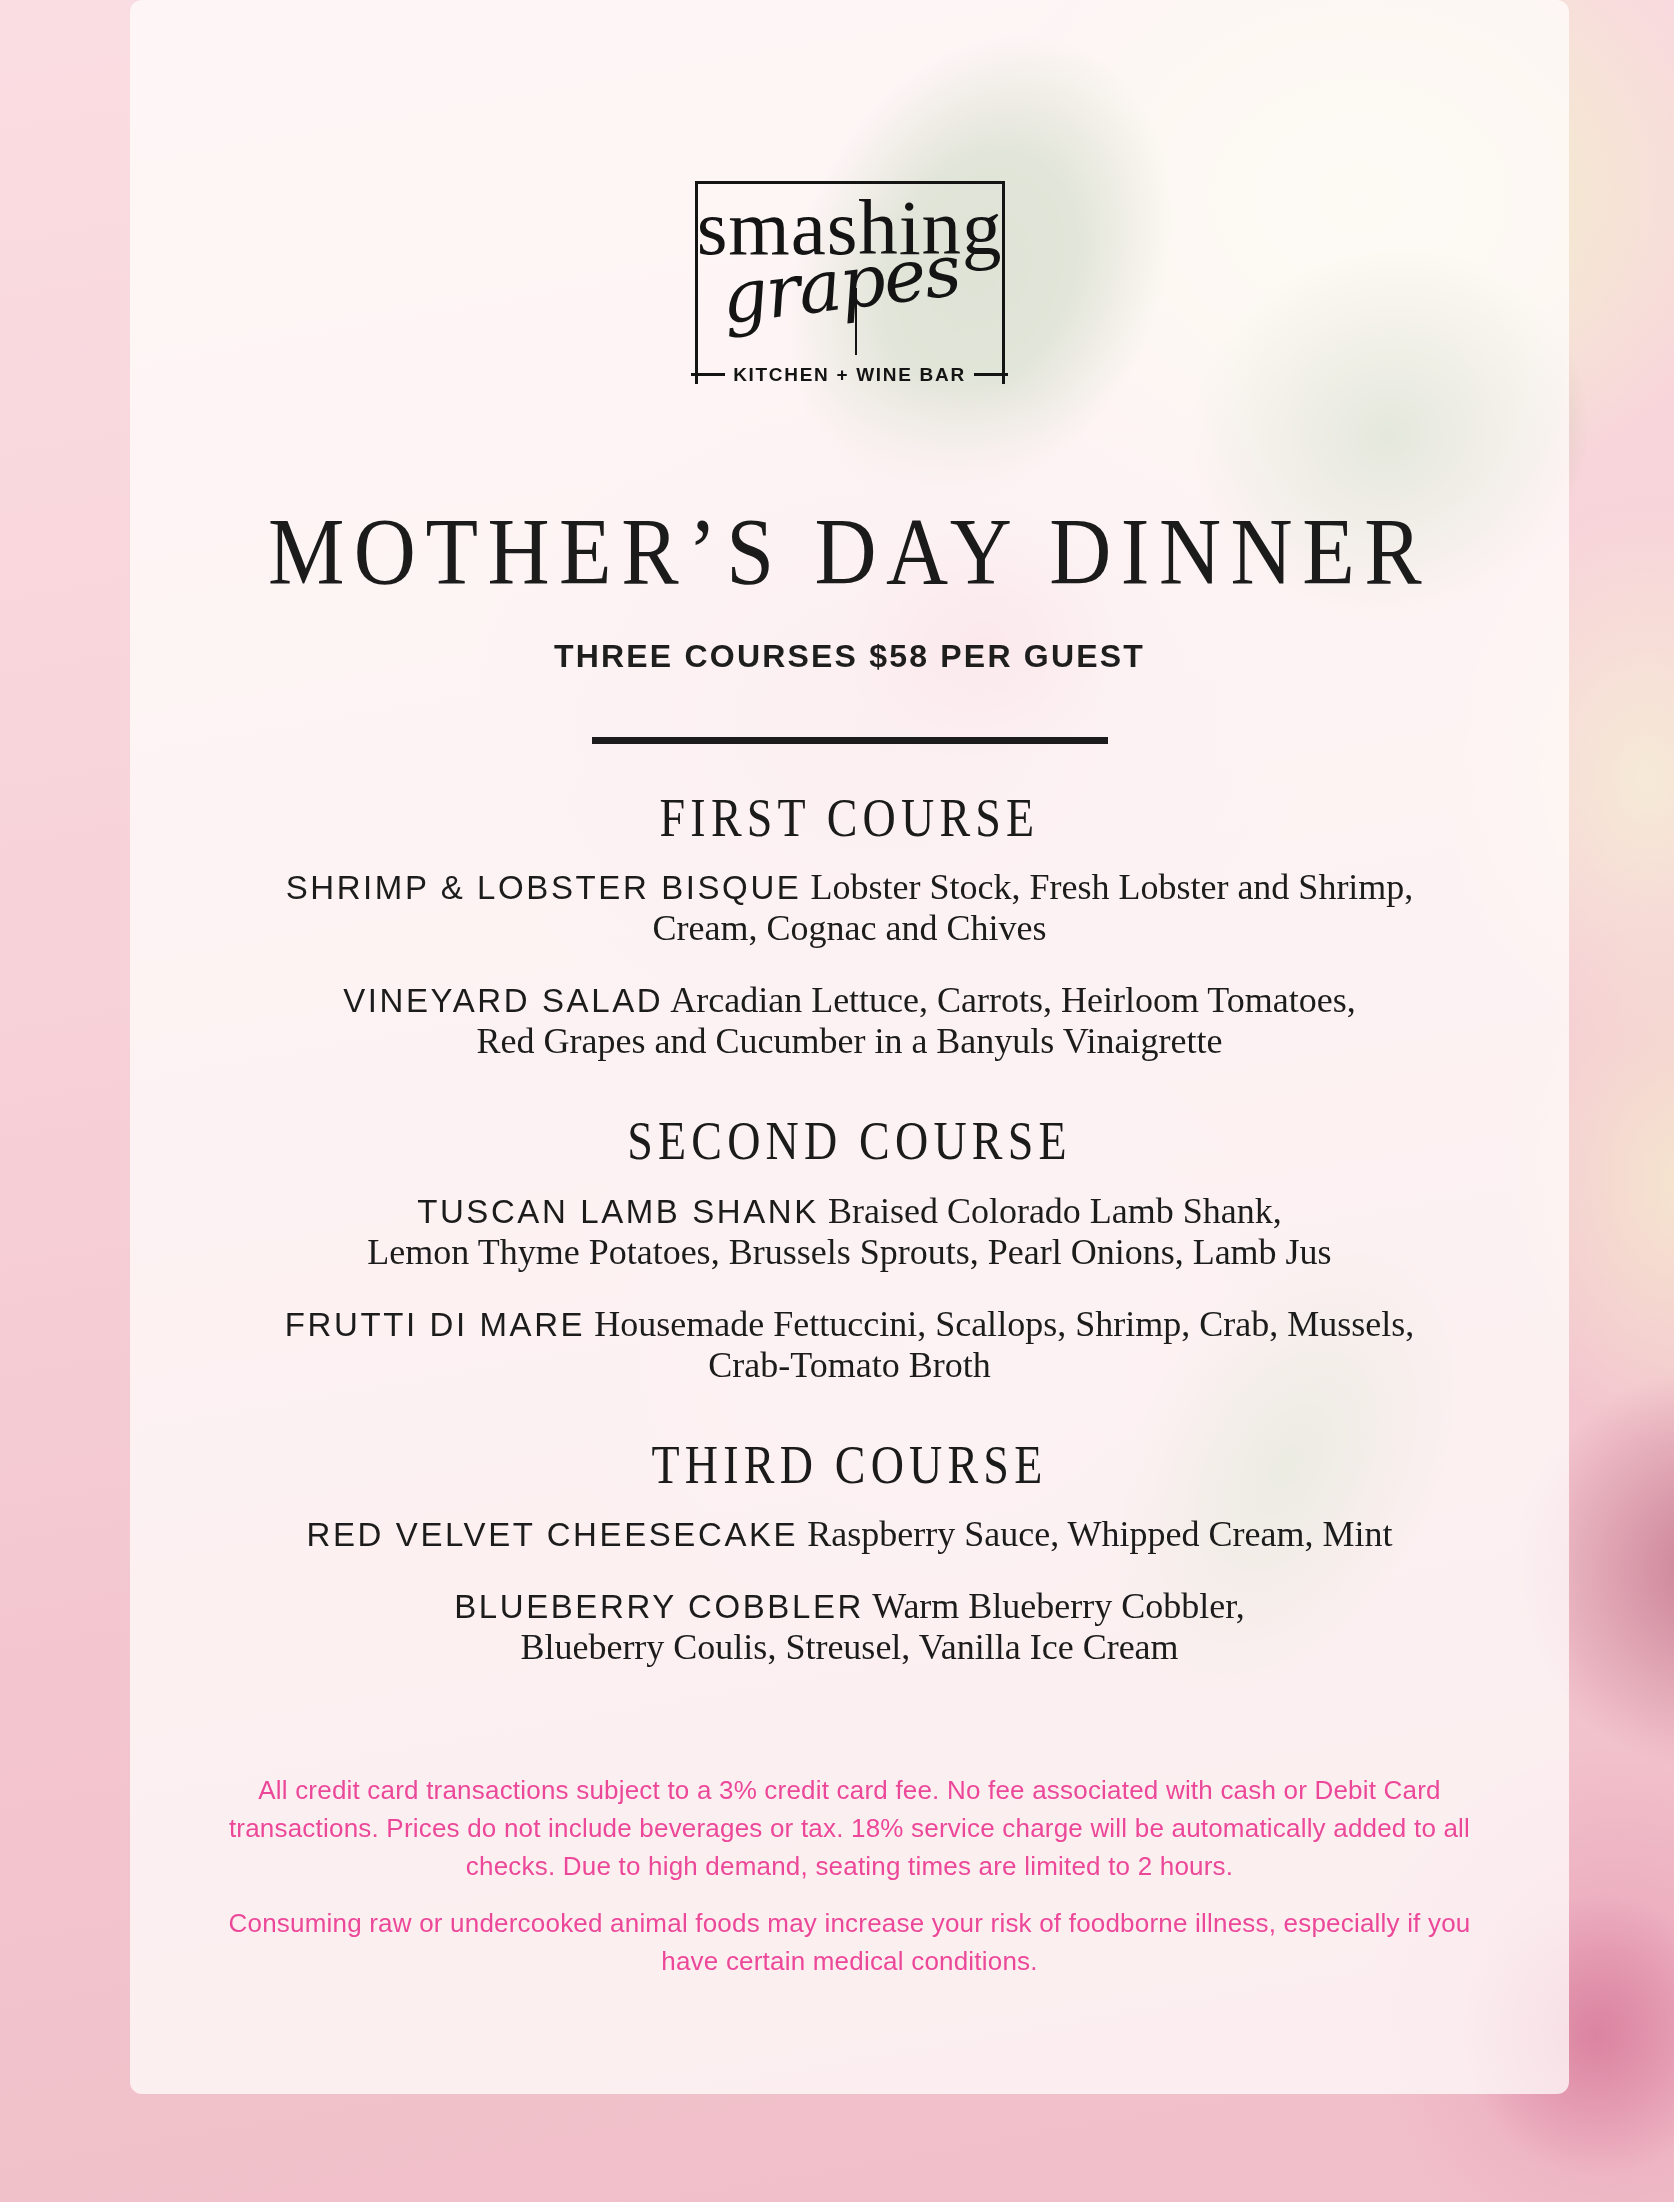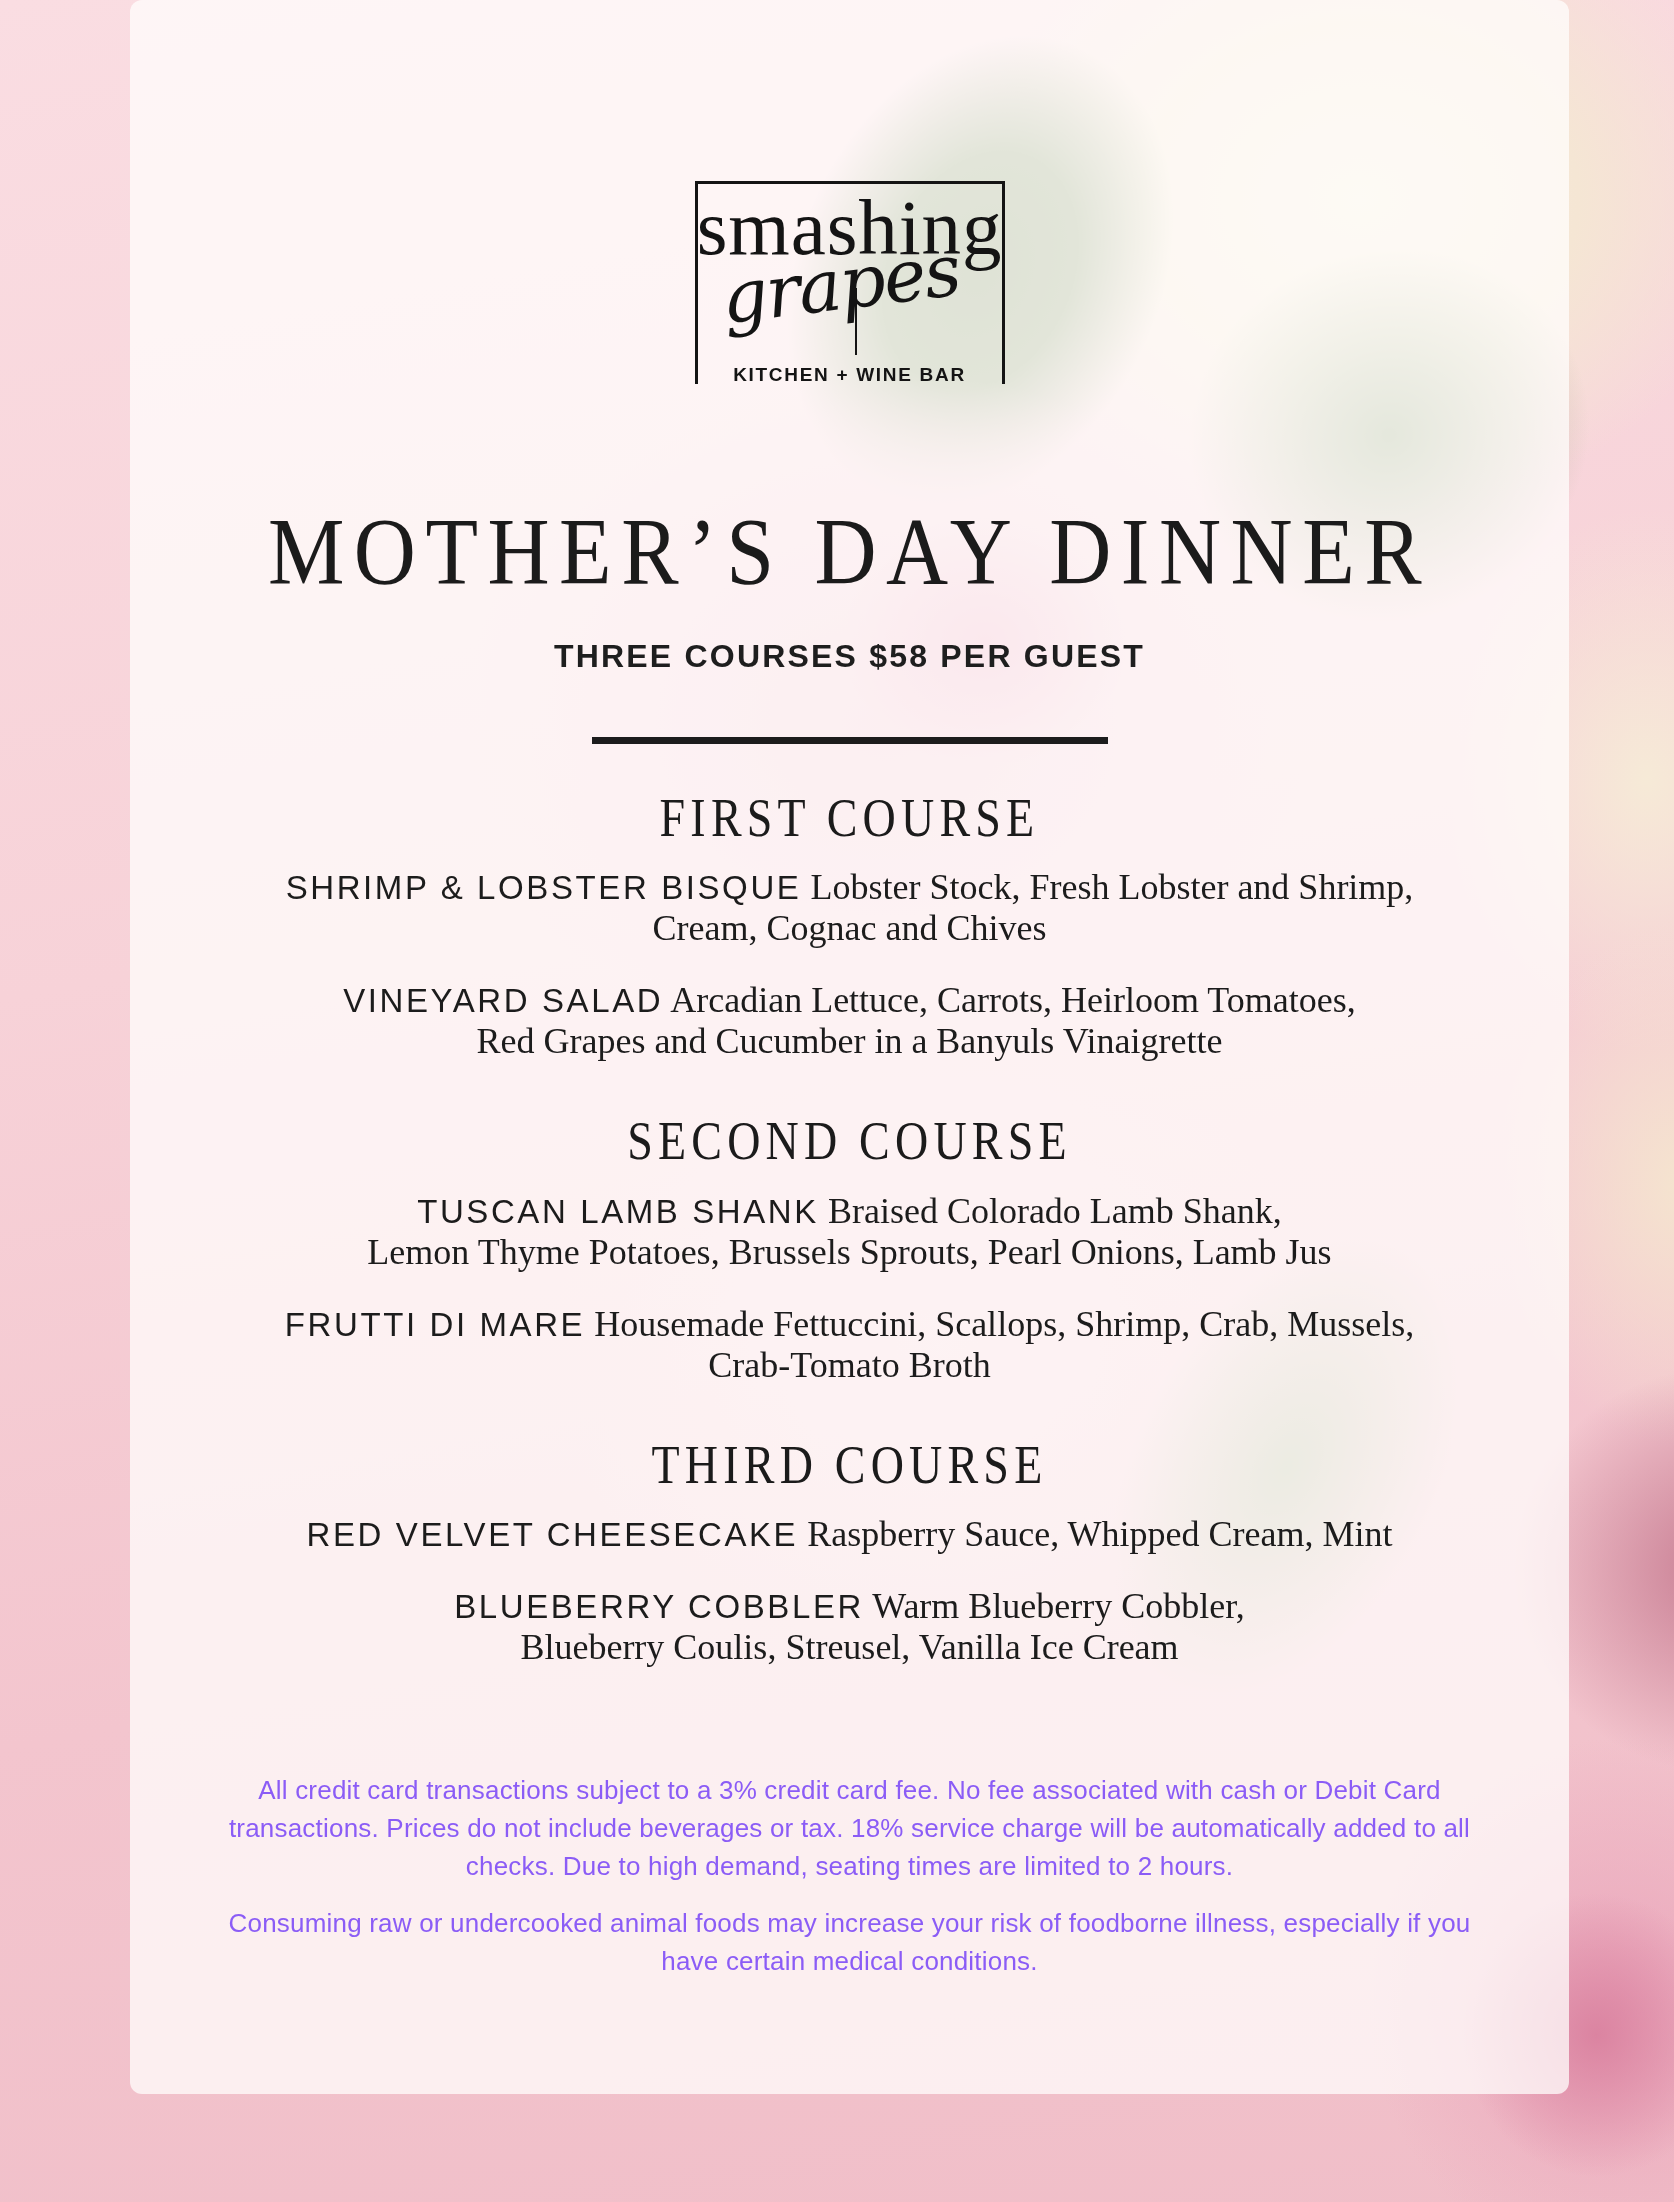--- a/index.html
+++ b/index.html
@@ -45,21 +45,21 @@
   }
   .logo-grapes{
     position:absolute;top:67px;left:50%;
     transform:translateX(-54%) rotate(-7deg);
     font-family:"DejaVu Serif", serif;font-style:italic;
     font-size:72px;line-height:1;letter-spacing:-1.7px;color:#141414;
   }
   .logo-descender{position:absolute;top:107px;left:160px;width:2.6px;height:67px;background:#141414;}
   .logo-bottom{
     position:absolute;left:-3.4px;right:-3.4px;bottom:-1.7px;
-    display:flex;align-items:center;flex-direction:column;
+    display:flex;align-items:center;
   }
   .logo-bottom .seg{flex:1;height:3.4px;background:#141414;}
   .logo-tagline{
     padding:0 8.6px;white-space:nowrap;
     font-family:"Liberation Sans", sans-serif;font-weight:700;
     font-size:19px;letter-spacing:1.7px;color:#141414;
   }
 
   
   .menu-title{
@@ -90,21 +90,21 @@
   }
   .dish + .dish{margin-top:31px;}
   .dish-name{
     font-family:"Liberation Sans", sans-serif;
     font-size:33px;letter-spacing:2.6px;color:#1c1c1c;
   }
 
   
   .fine-print{margin:103px auto 0;max-width:1299px;}
   .fine-print p{
-    margin:0;font-size:26px;line-height:38px;color:#8b5cf6;letter-spacing:0.2px;
+    margin:0;font-size:26px;line-height:38px;color:#ec4899;letter-spacing:0.2px;
   }
   .fine-print p + p{margin-top:19px;}
 </style>
 </head>
 <body>
 
 <div class="bg">
   <div class="blob b-cream-tr"></div>
   <div class="blob b-leaf-top"></div>
   <div class="blob b-leaf-right"></div>

